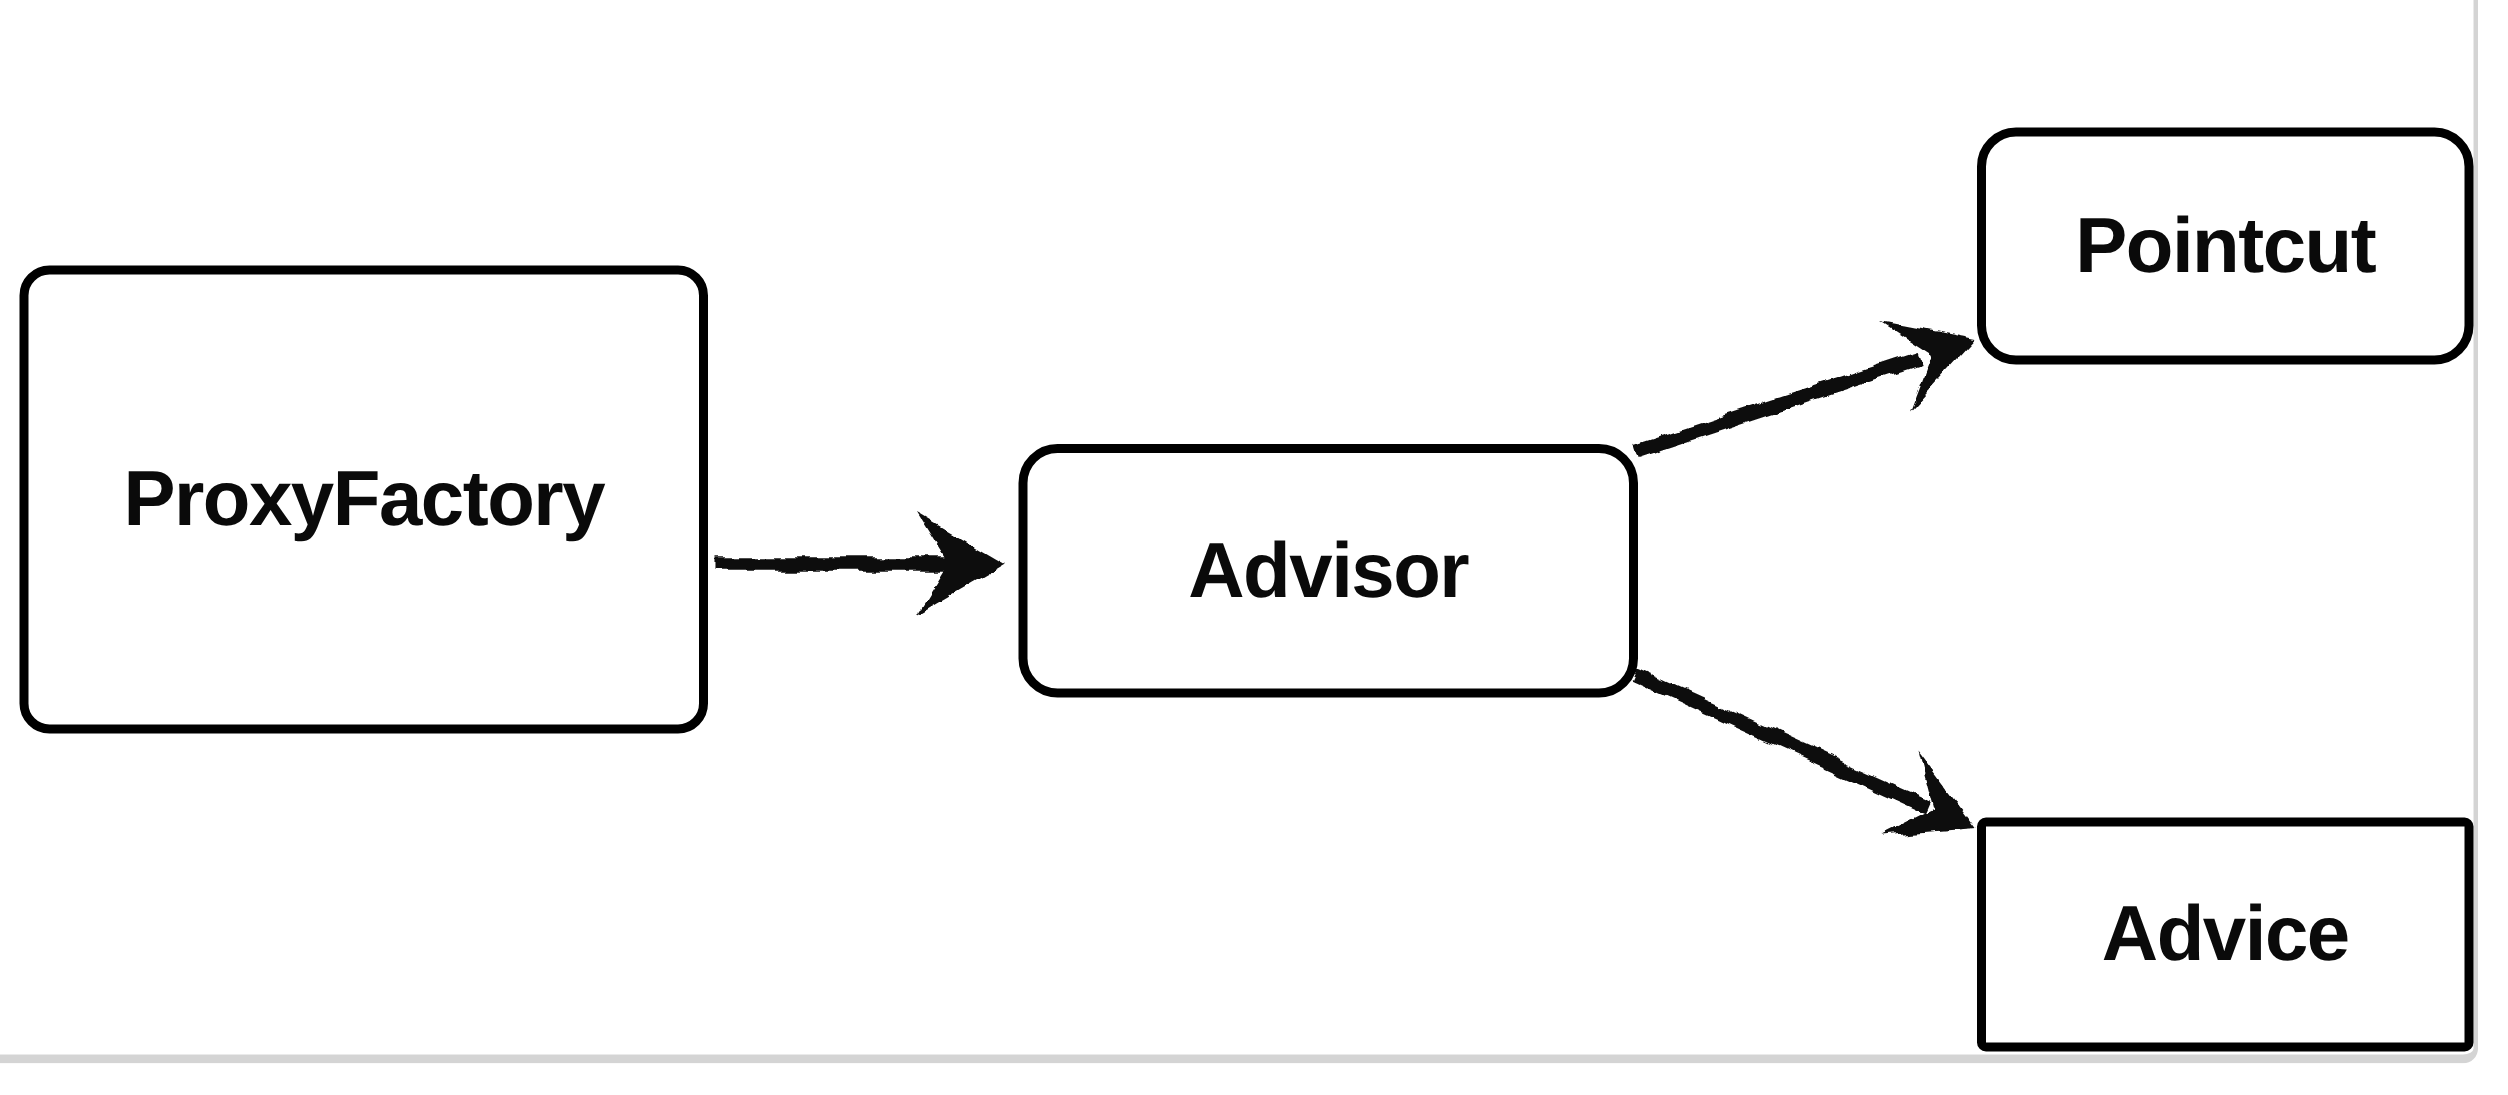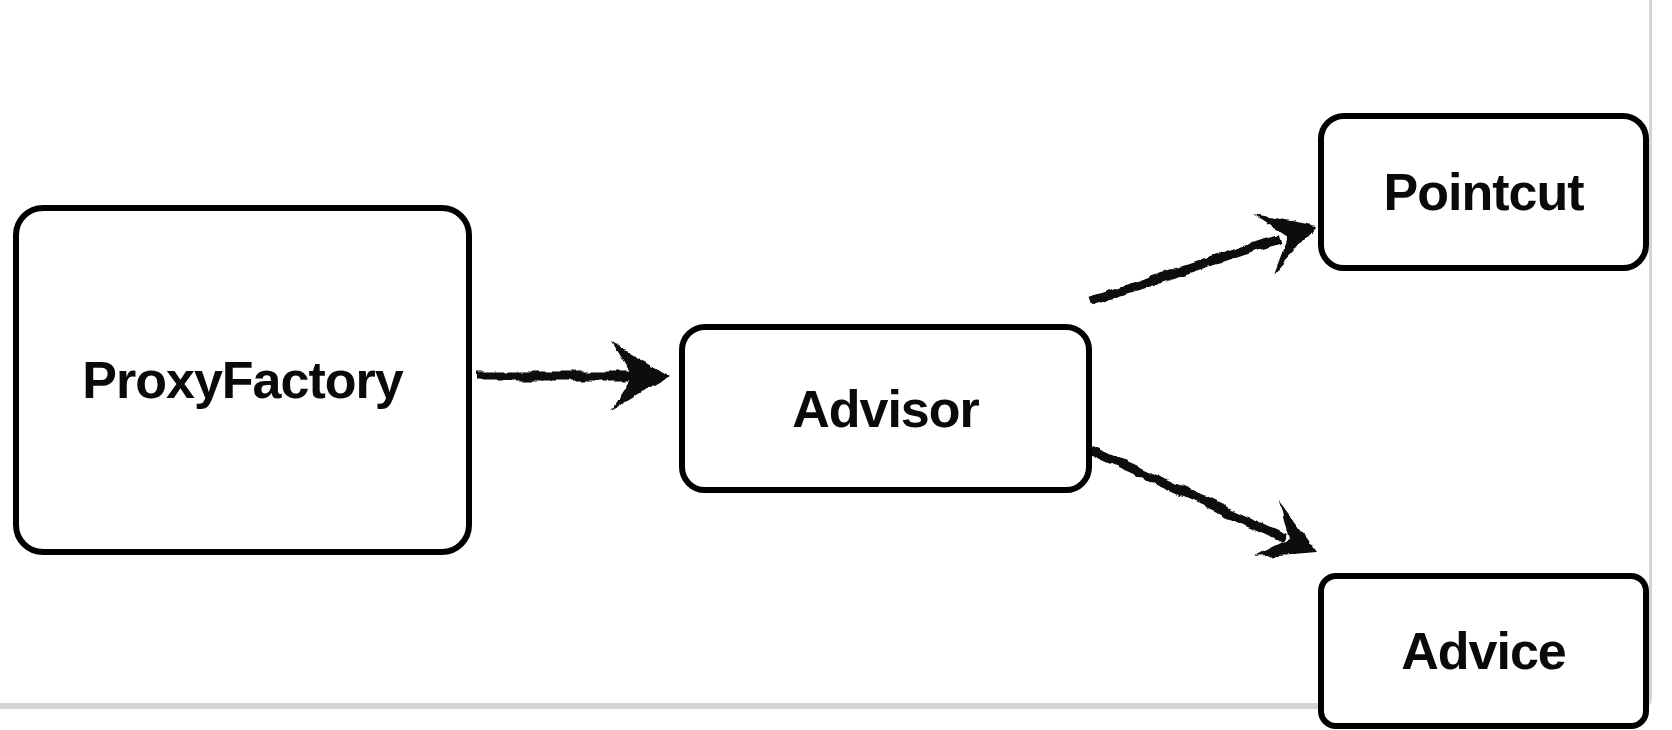--- a/index.html
+++ b/index.html
@@ -52,26 +52,25 @@
     background: var(--node-fill, #ffffff);
     border: 6px solid var(--node-border, #000000);
     display: flex;
     align-items: center;
     justify-content: center;
     font-weight: bold;
     font-size: 52px;
     letter-spacing: -1px;
     color: #0a0a0a;
     white-space: nowrap;
-    margin-top: 28px;
   }
-  .node-proxyfactory { left: 13px;   top: 177px; width: 459px; height: 350px; border-radius: 30px; }
+  .node-proxyfactory { left: 13px;   top: 177px; width: 459px; height: 312px; border-radius: 20px; }
   .node-advisor      { left: 679px;  top: 296px; width: 413px; height: 169px; border-radius: 26px; }
   .node-pointcut     { left: 1318px; top: 85px;  width: 331px; height: 158px; border-radius: 26px; }
-  .node-advice       { left: 1318px; top: 545px; width: 331px; height: 156px; border-radius: 18px; }
+  .node-advice       { left: 1318px; top: 545px; width: 331px; height: 156px; border-radius: 6px; }
 </style>
 </head>
 <body>
 
 <div class="canvas">
 
   <div class="frame"></div>
 
   <svg class="edges" width="1672" height="730" viewBox="0 0 1672 730">
     <defs>

